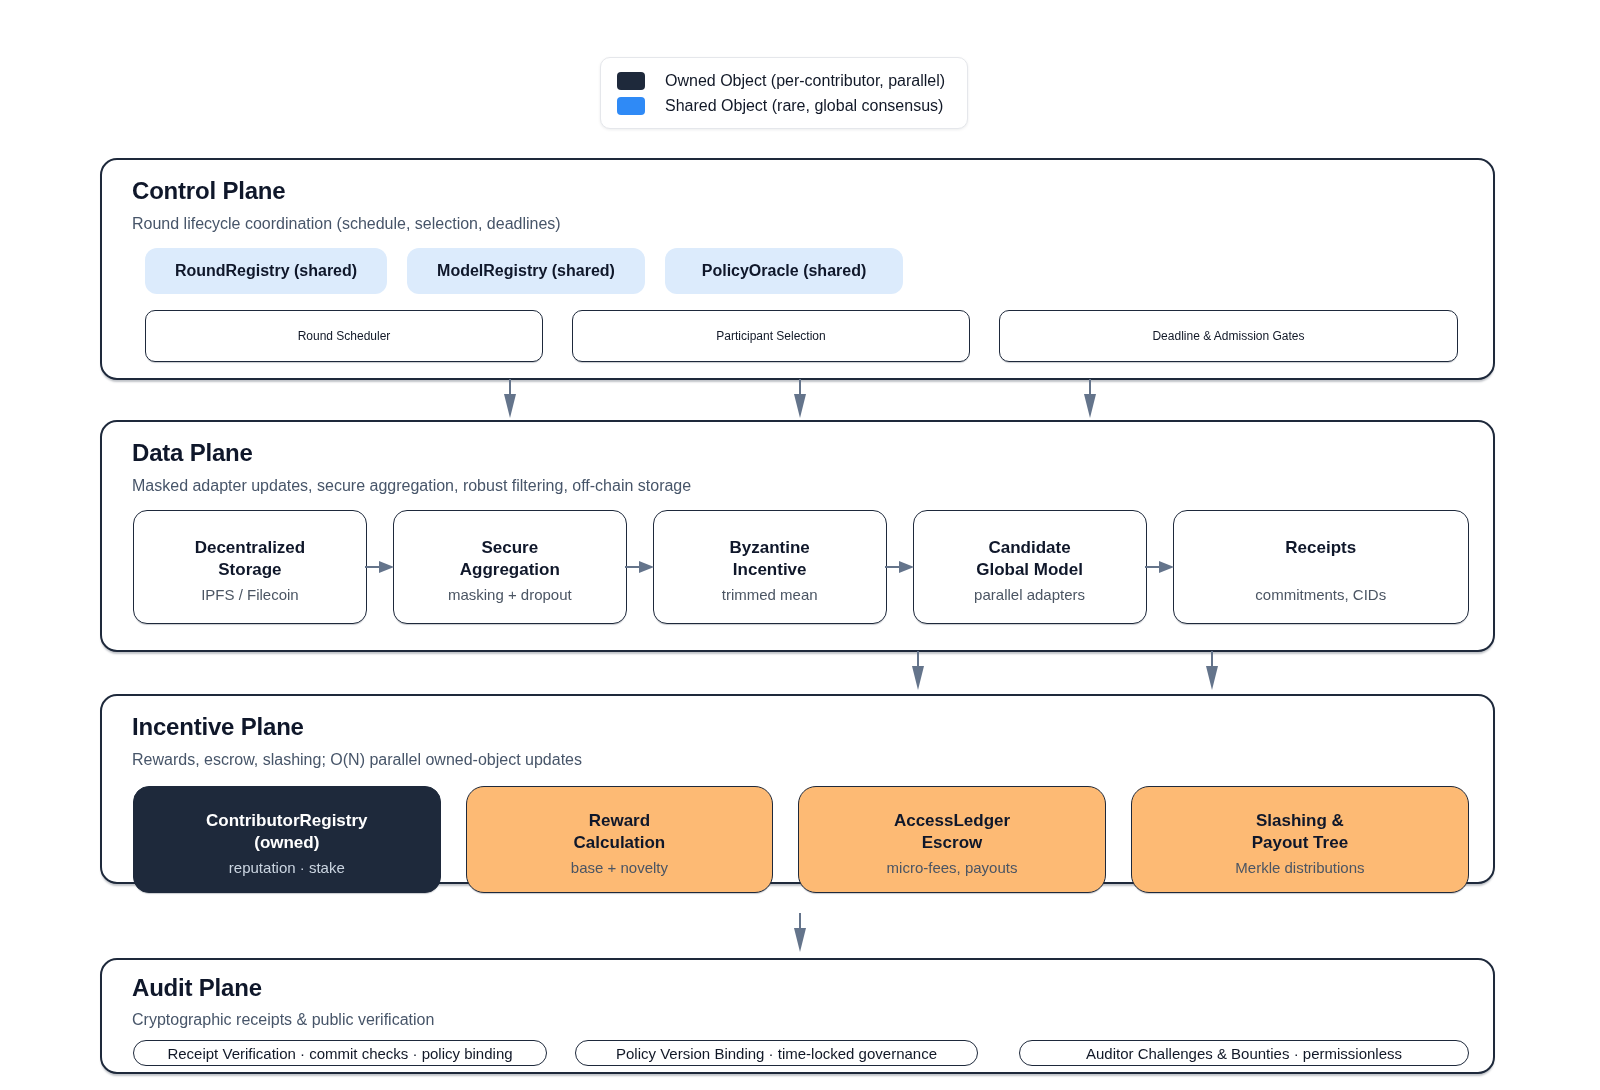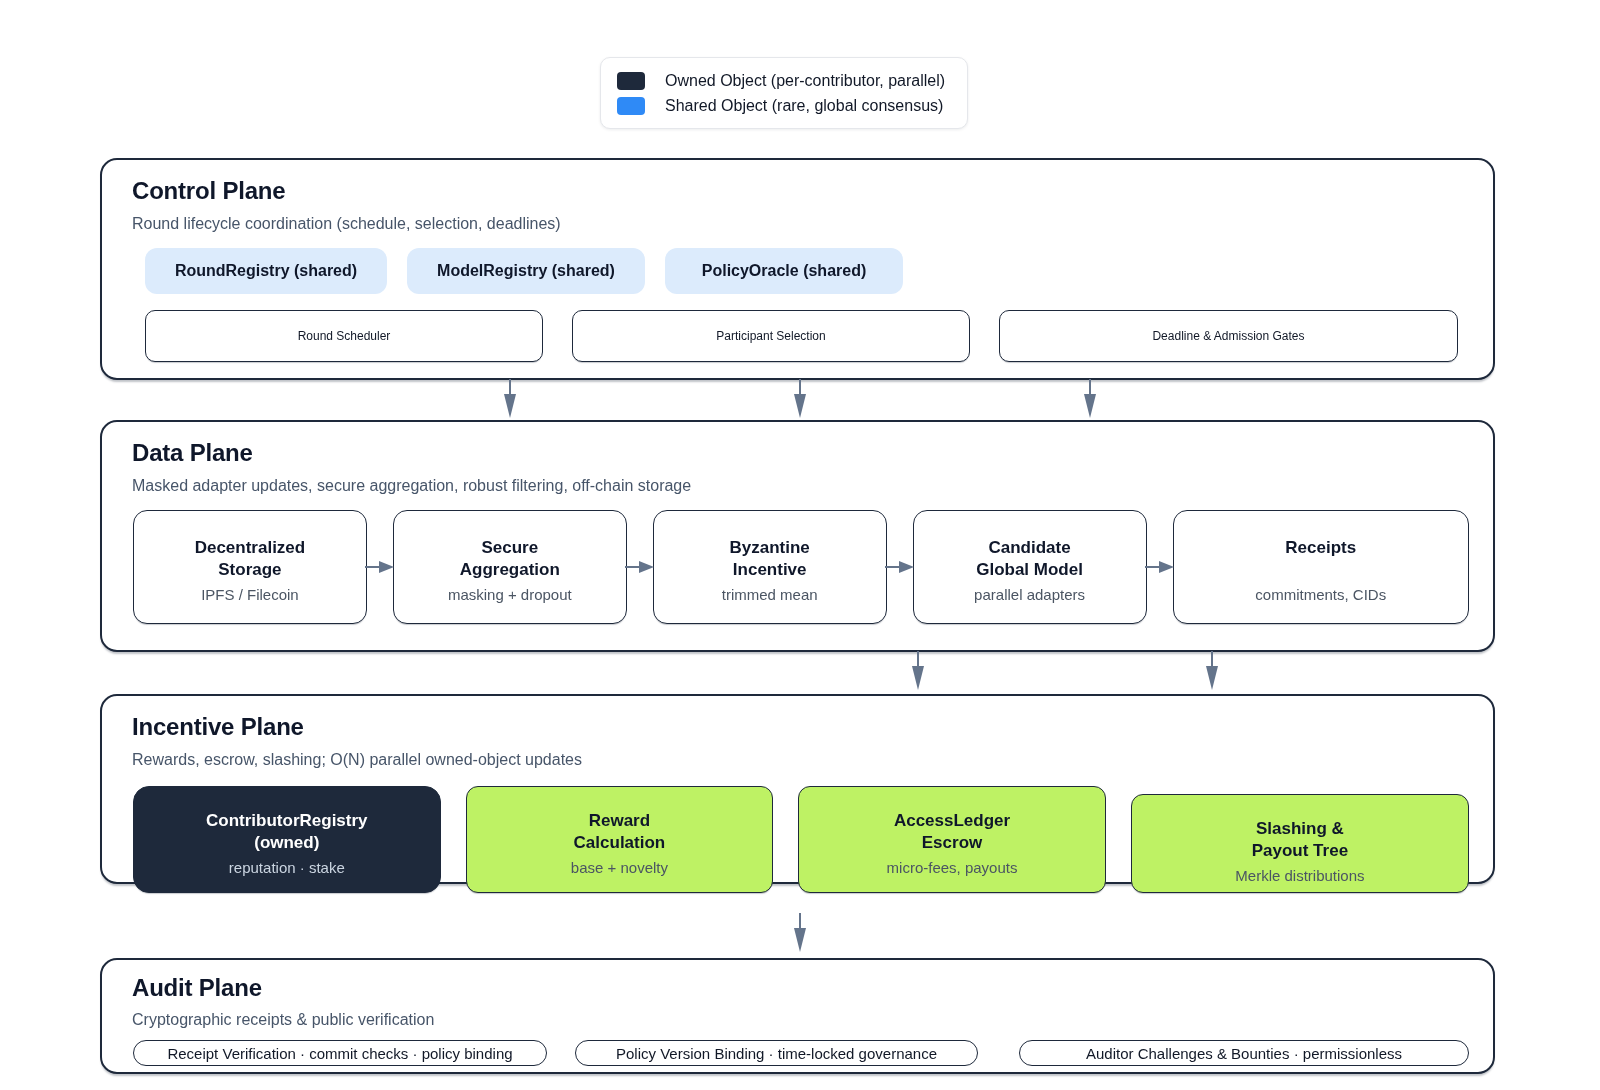--- a/index.html
+++ b/index.html
@@ -87,26 +87,26 @@
     margin: 0 -2px; position: relative; z-index: 2;
   }
 
   
   .inc-row {
     position: absolute; left: 31px; top: 90px; width: 1336px; height: 107px;
     display: flex; gap: 25px;
   }
   .inc-box {
     flex: 1 1 0;
-    background: #bef264; border: 1.5px solid #1e293b; border-radius: 12px;
+    background: #fdba74; border: 1.5px solid #1e293b; border-radius: 18px;
     box-shadow: 0 2px 1px -1px rgba(30,41,59,0.25);
     display: flex; flex-direction: column; align-items: center;
     padding-top: 23px; text-align: center;
   }
-  .inc-box.wide { flex-grow: 1.1; margin-top: 8px; }
+  .inc-box.wide { flex-grow: 1.1; }
   .inc-box.owned {
     background: #1e293b; border-color: #1e293b; border-radius: 16px;
   }
   .inc-box.owned .node-title { color: #ffffff; }
   .inc-box.owned .node-note  { color: #cbd5e1; }
 
   
   .audit-pill {
     position: absolute; top: 80px; height: 26px;
     background: #ffffff; border: 1.5px solid #1e293b; border-radius: 14px;

